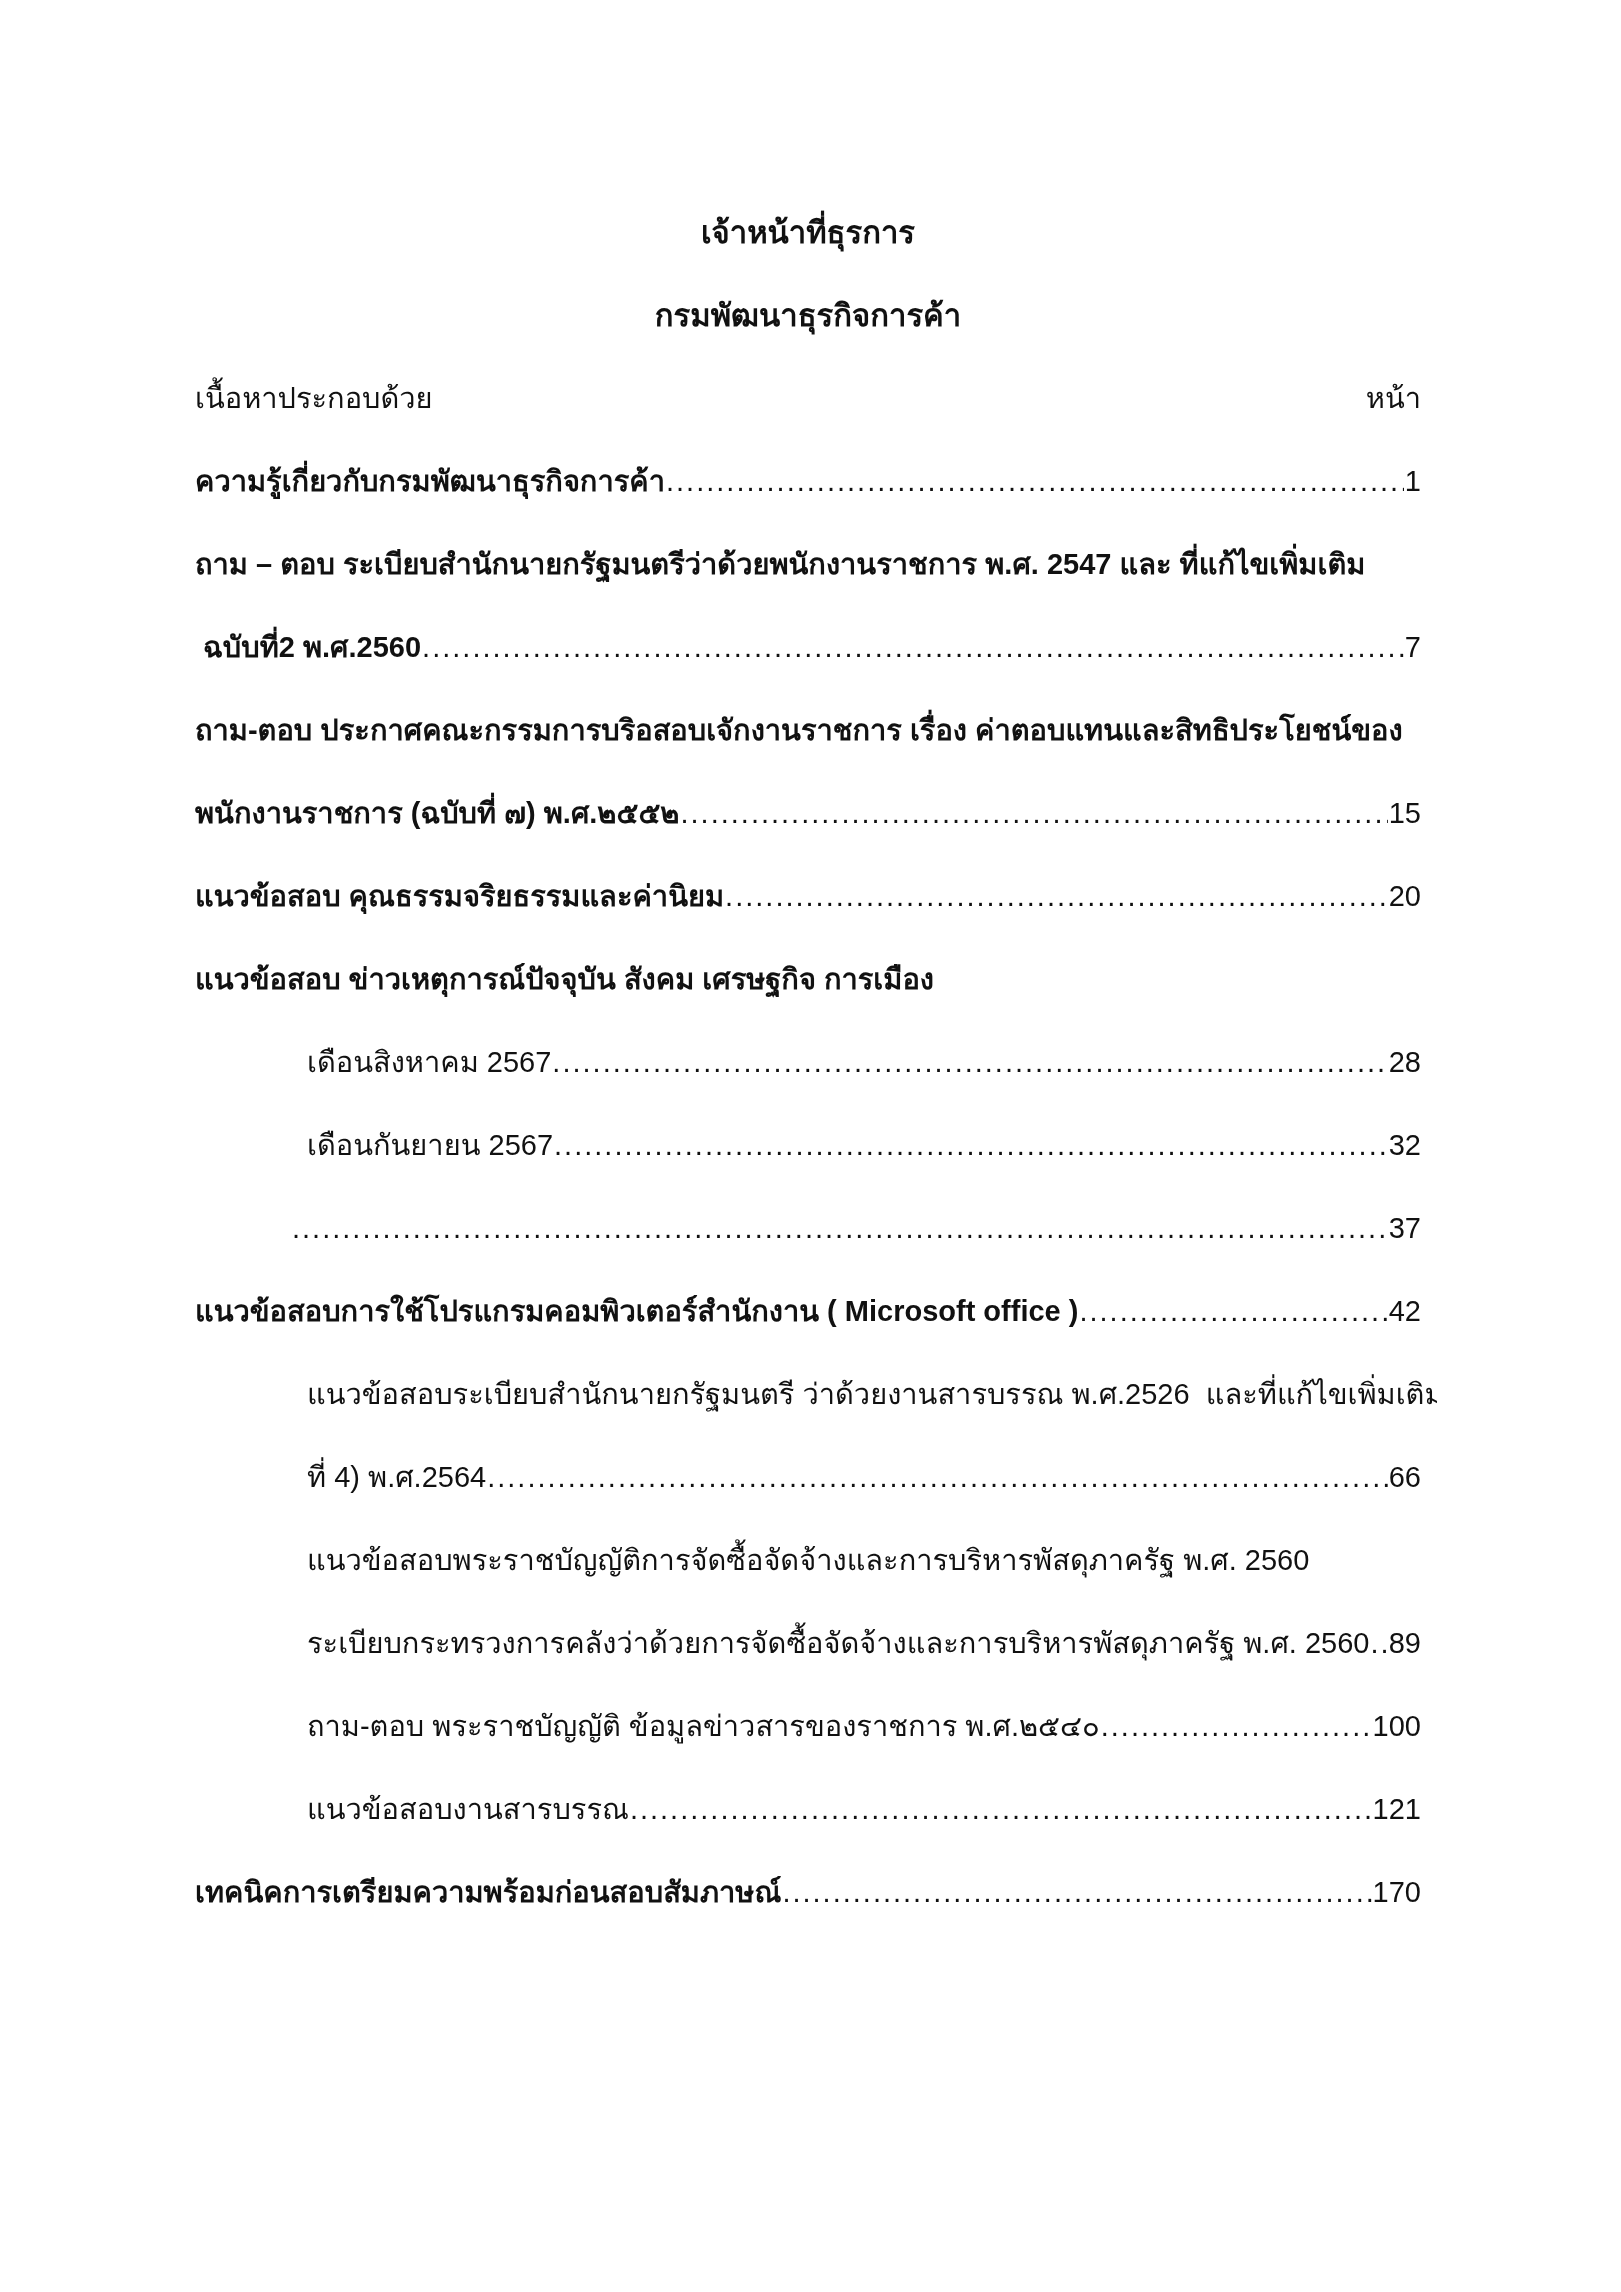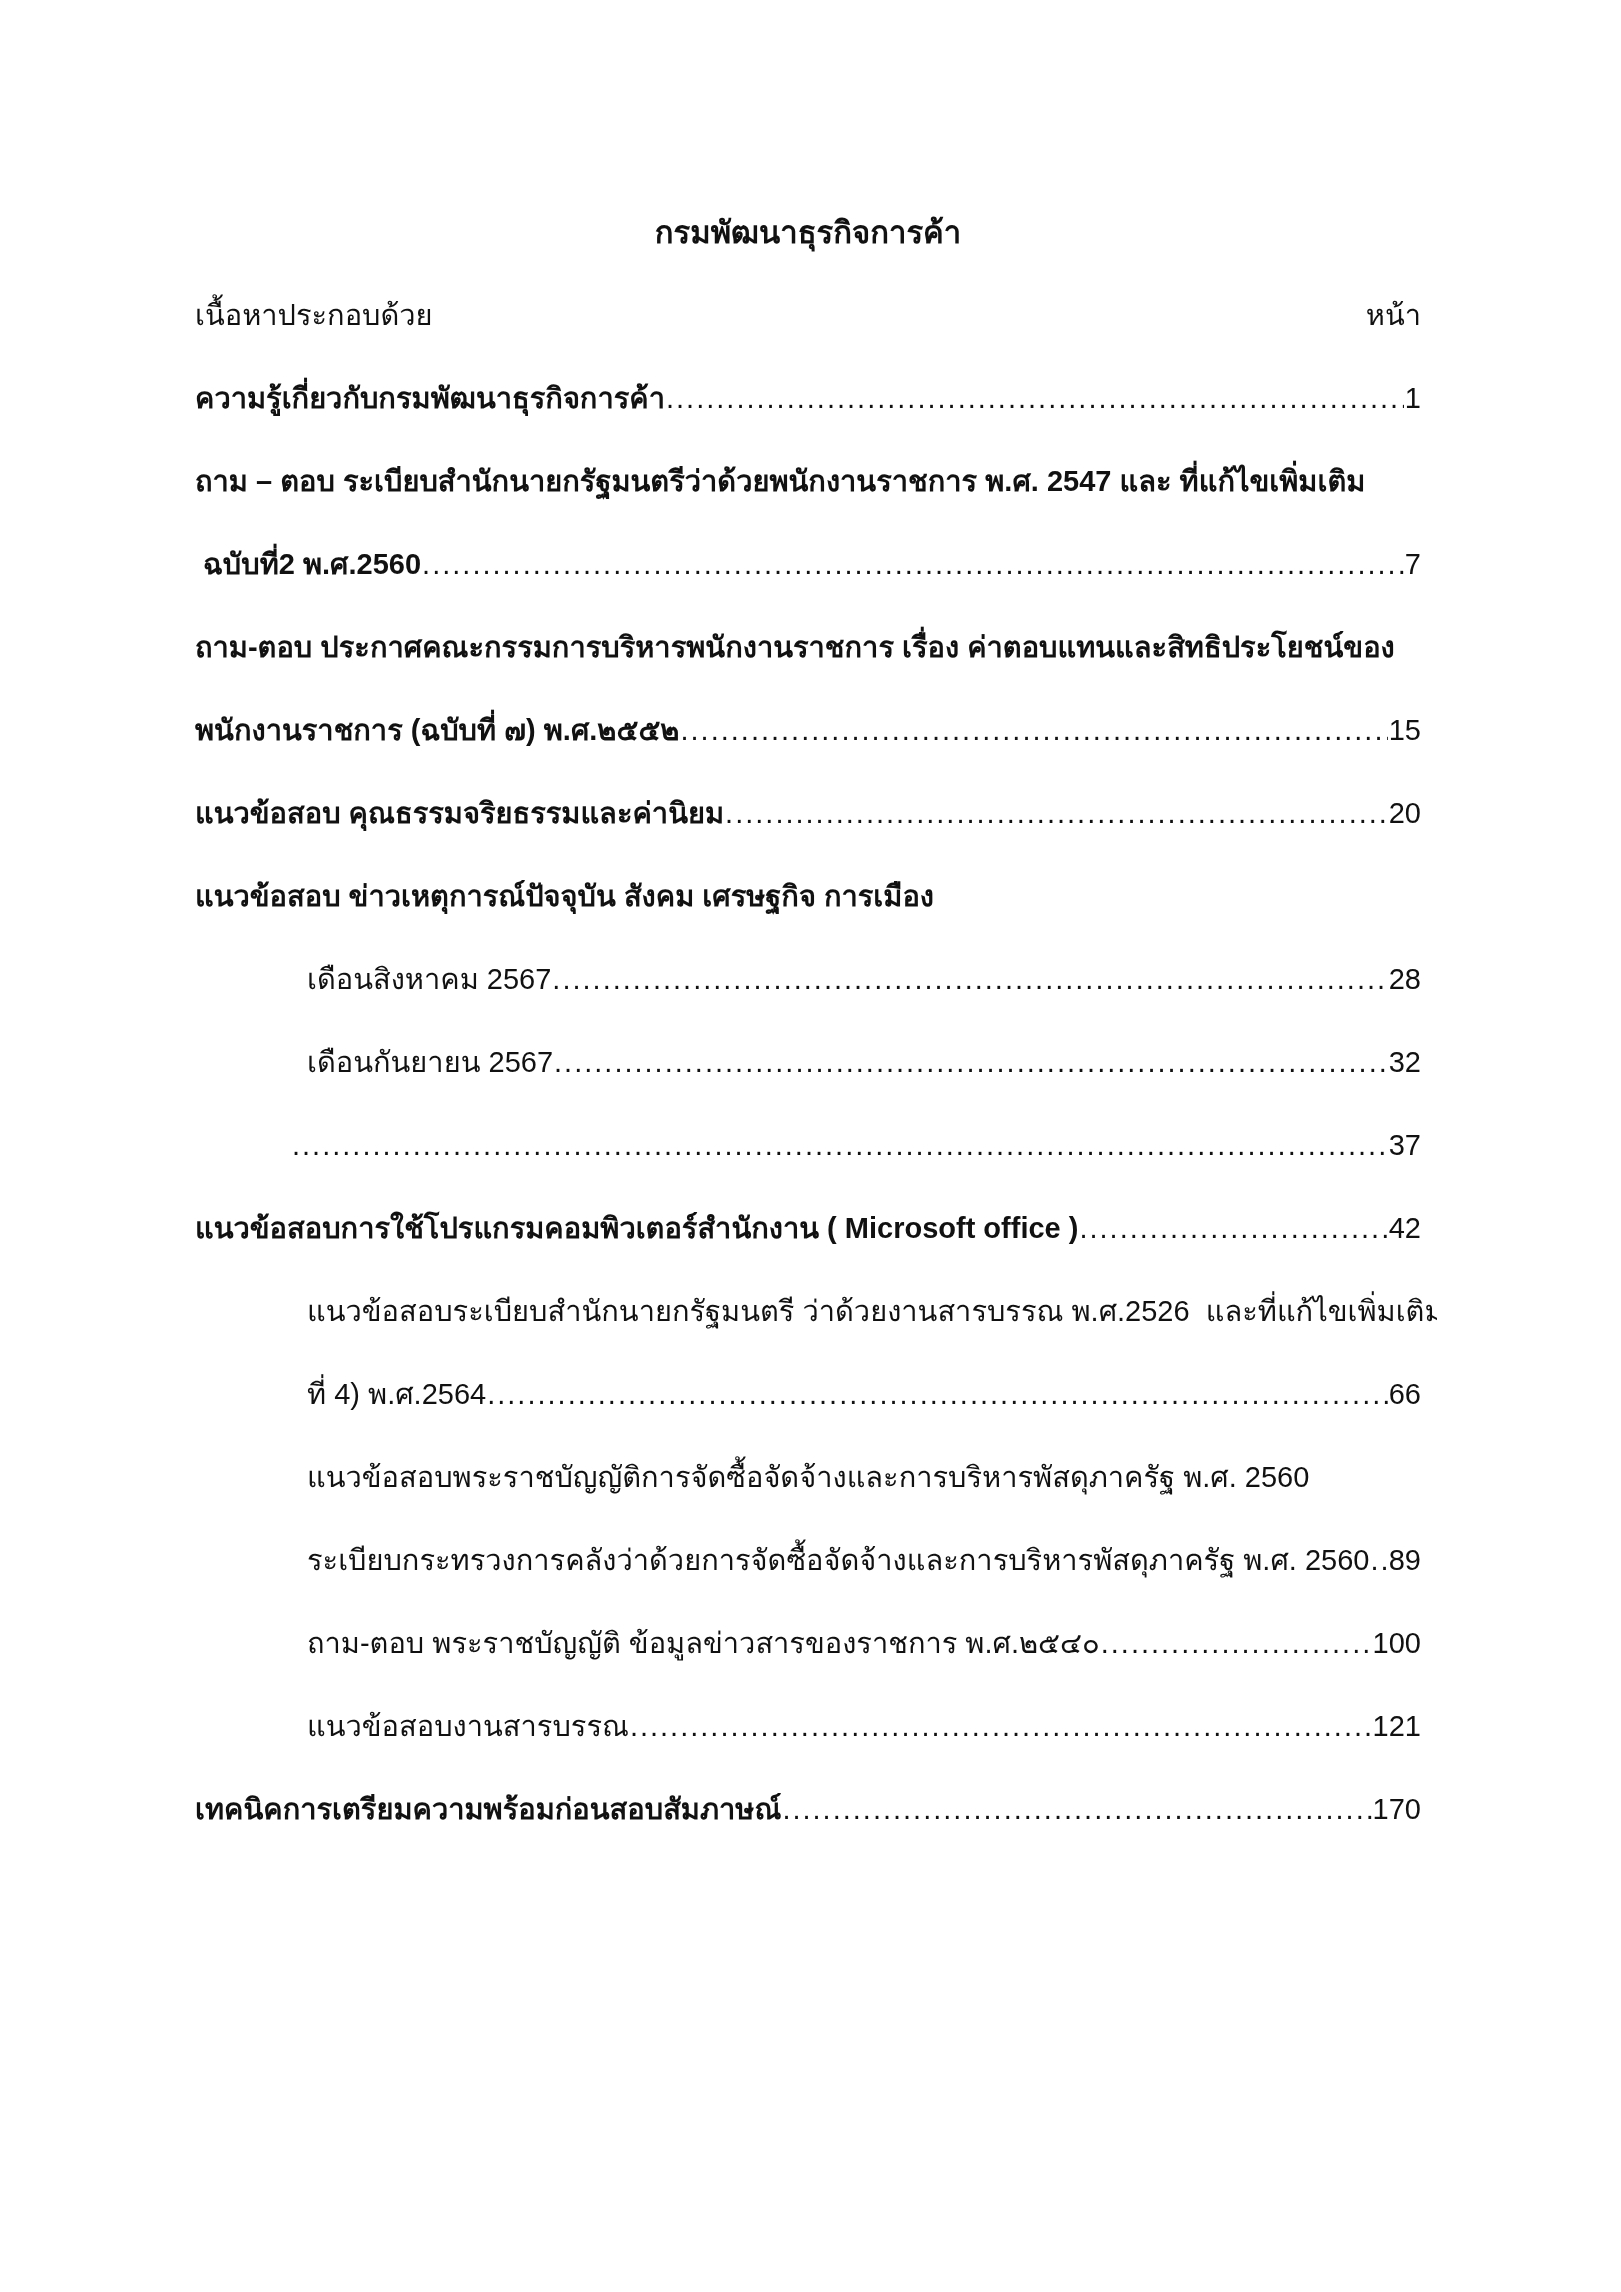--- a/index.html
+++ b/index.html
@@ -38,20 +38,23 @@
     margin:0 1px;
   }
   .pg{font-weight:400;flex:0 0 auto;}
   .spacer{flex:1 1 auto;}
 </style>
 </head>
 <body>
 
 <div class="page" style="background: rgb(255, 255, 255); color: rgb(17, 17, 17);">
 
+  <div class="row center">
+    <span class="title">เจ้าหน้าที่ธุรการ</span>
+  </div>
 
   <div class="row center">
     <span class="title">กรมพัฒนาธุรกิจการค้า</span>
   </div>
 
   <div class="row">
     <span class="hdr">เนื้อหาประกอบด้วย</span>
     <span class="spacer"></span>
     <span class="hdr">หน้า</span>
   </div>
@@ -66,21 +69,21 @@
     <span class="lbl">ถาม – ตอบ ระเบียบสำนักนายกรัฐมนตรีว่าด้วยพนักงานราชการ พ.ศ. 2547 และ ที่แก้ไขเพิ่มเติม</span>
   </div>
 
   <div class="row">
     <span class="lbl"> ฉบับที่2 พ.ศ.2560</span>
     <span class="leader">................................................................................................................................................................................................................................................................................................................................................................................................................</span>
     <span class="pg">7</span>
   </div>
 
   <div class="row">
-    <span class="lbl">ถาม-ตอบ ประกาศคณะกรรมการบริหารพนักงานราชการ เรื่อง ค่าตอบแทนและสิทธิประโยชน์ของ</span>
+    <span class="lbl">ถาม-ตอบ ประกาศคณะกรรมการบริอสอบเจักงานราชการ เรื่อง ค่าตอบแทนและสิทธิประโยชน์ของ</span>
   </div>
 
   <div class="row">
     <span class="lbl">พนักงานราชการ (ฉบับที่ ๗) พ.ศ.๒๕๕๒</span>
     <span class="leader">................................................................................................................................................................................................................................................................................................................................................................................................................</span>
     <span class="pg">15</span>
   </div>
 
   <div class="row">
     <span class="lbl">แนวข้อสอบ คุณธรรมจริยธรรมและค่านิยม</span>

